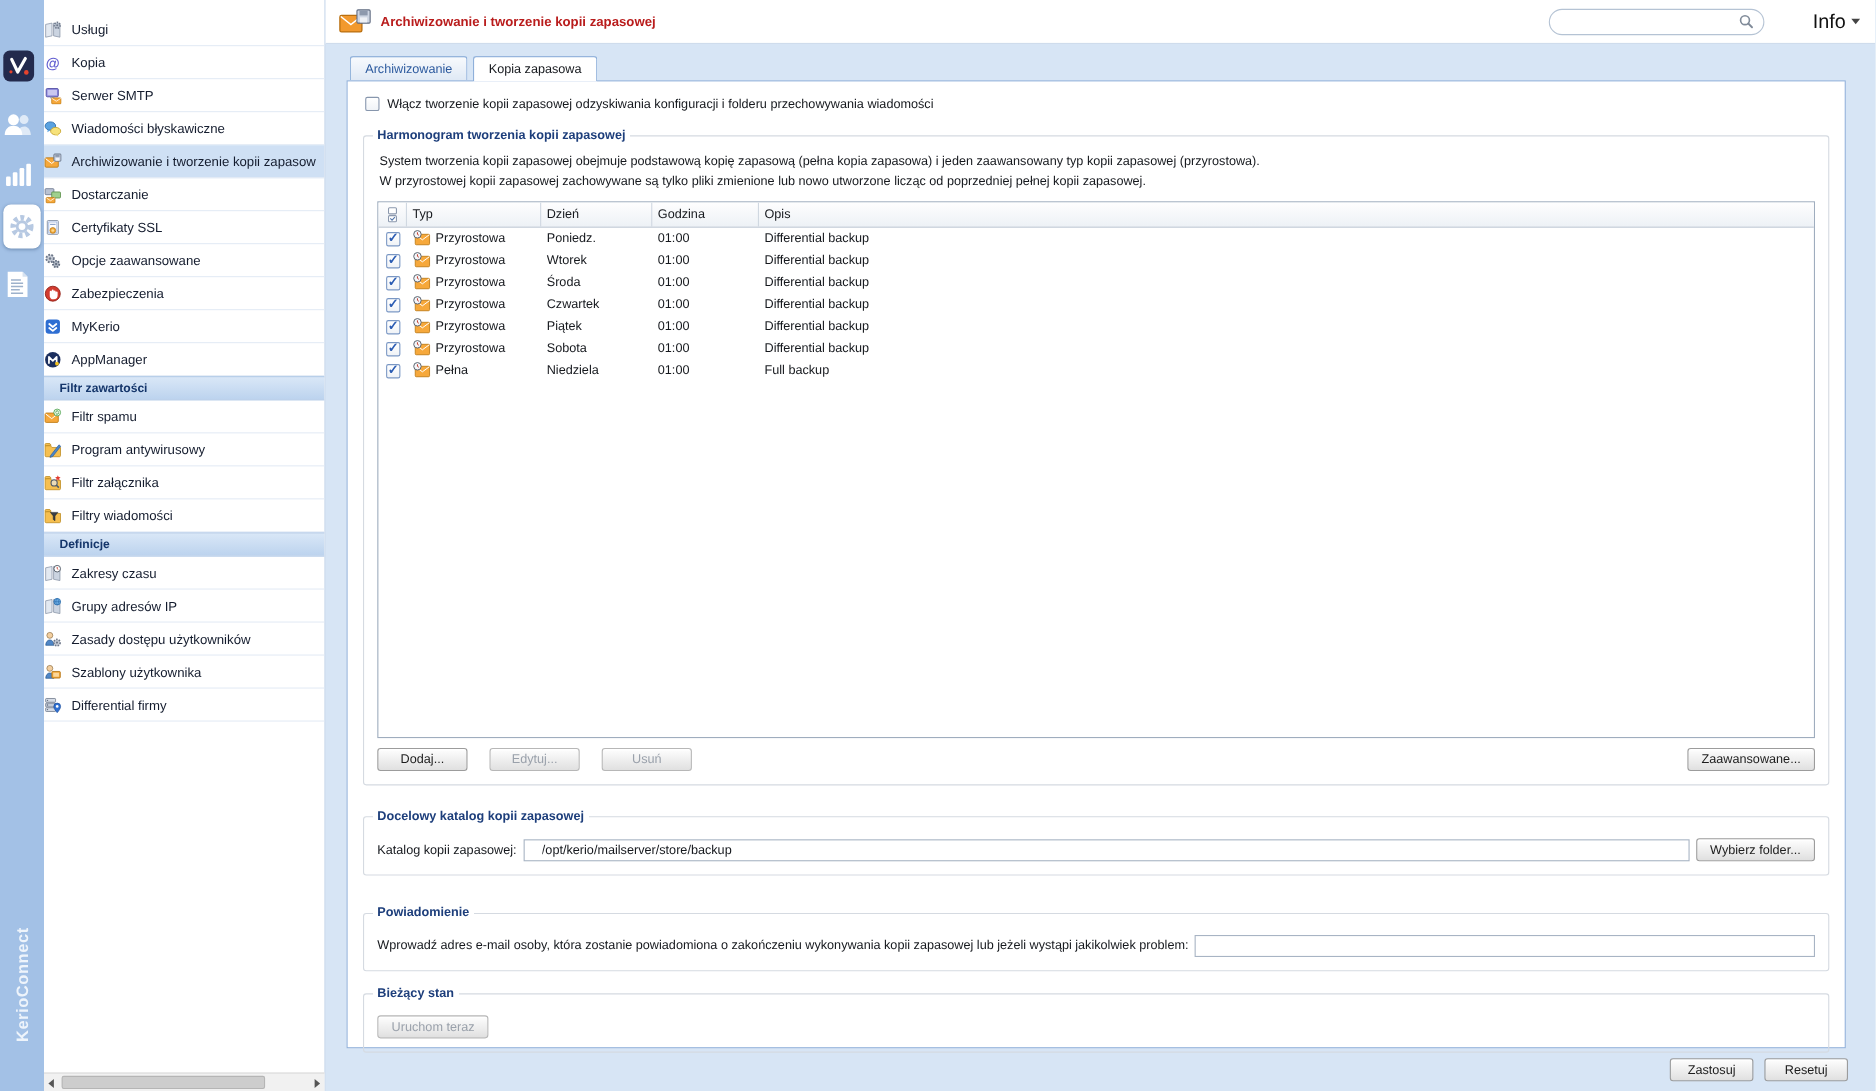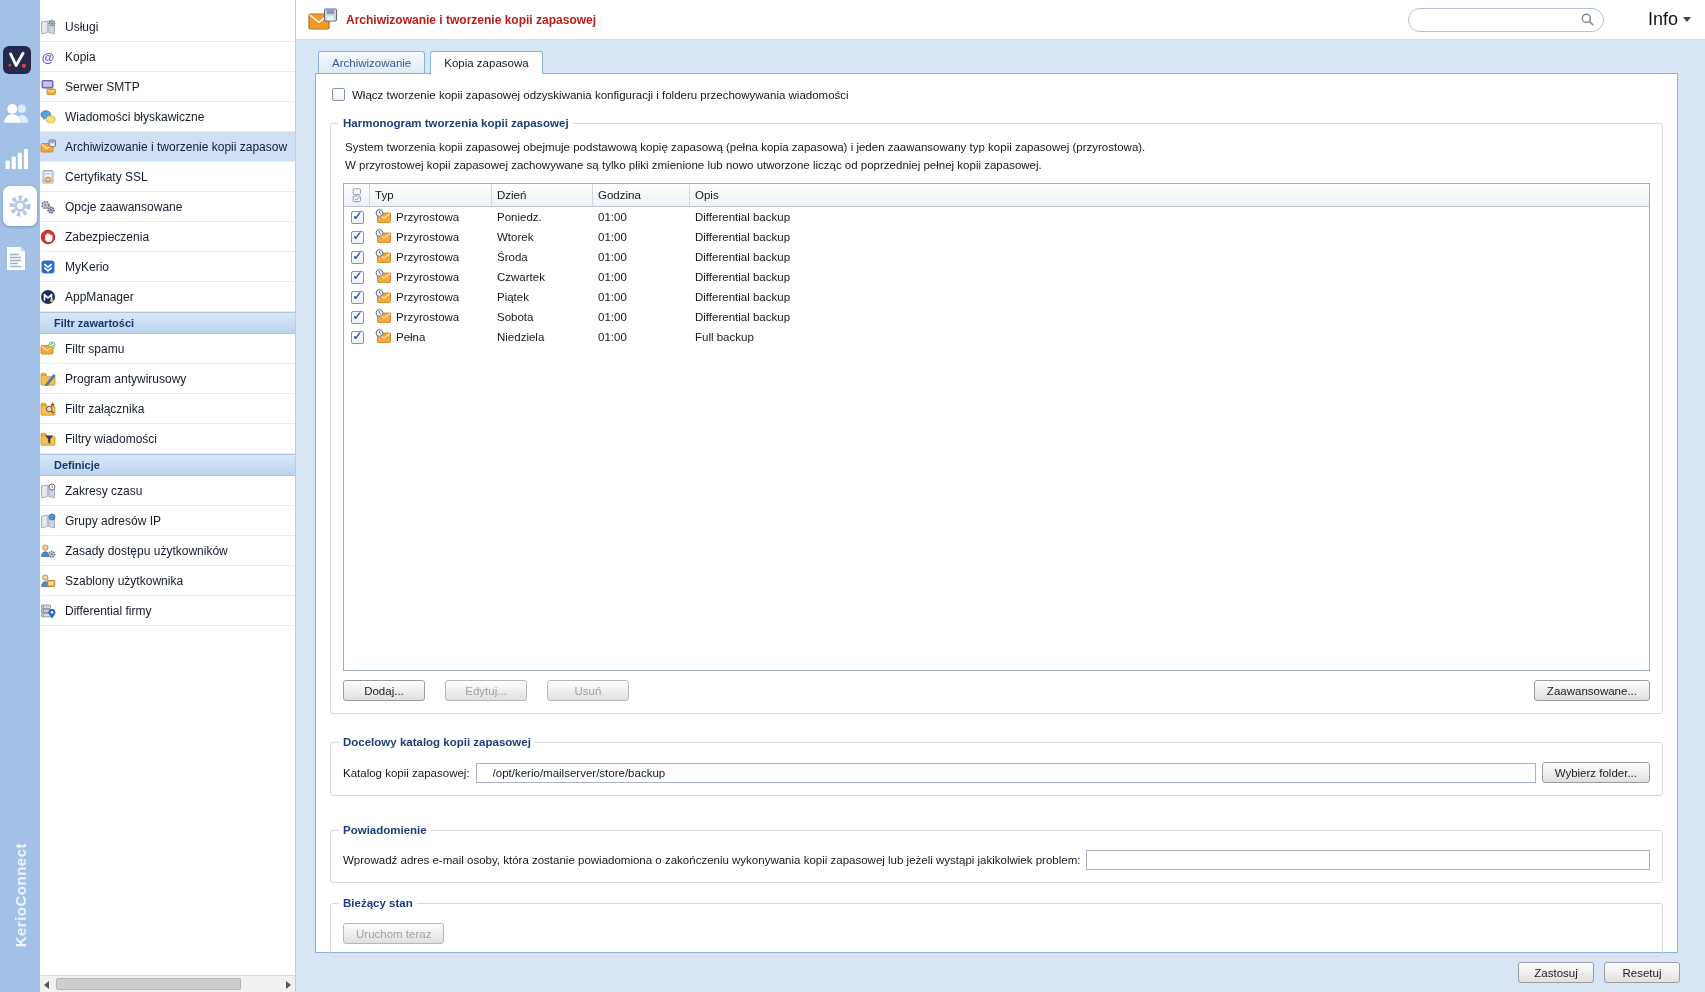--- a/index.html
+++ b/index.html
@@ -196,20 +196,31 @@
     <span class="micon">
             <svg viewBox="0 0 16 16">
               <rect x="1" y="4.5" width="12" height="8.5" rx="1" fill="#f6a83b" stroke="#bf7c16" stroke-width=".8"></rect>
               <path d="M1.4 5.2 7 9.6l5.6-4.4" fill="none" stroke="#fff" stroke-width=".9"></path>
               <rect x="9" y="1" width="6.5" height="6.5" rx=".8" fill="#c6cede" stroke="#5f6b80" stroke-width=".8"></rect>
               <rect x="10.3" y="1.5" width="3.8" height="2.1" fill="#8d99ad"></rect>
               <rect x="10.6" y="4.6" width="3.4" height="2.5" fill="#eef1f6"></rect>
             </svg>
           </span>
     <span class="mlabel">Archiwizowanie i tworzenie kopii zapasow</span>
+  </div>
+        <div class="menu-item">
+    <span class="micon">
+            <svg viewBox="0 0 16 16">
+              <rect x="1" y="2.5" width="8" height="5.5" rx=".8" fill="#b9c2d2" stroke="#66718a" stroke-width=".7"></rect>
+              <rect x="7" y="5.5" width="8" height="5.5" rx=".8" fill="#9fd08e" stroke="#548a42" stroke-width=".7"></rect>
+              <rect x="2" y="10.5" width="8" height="5" rx=".8" fill="#f6a83b" stroke="#bf7c16" stroke-width=".7"></rect>
+              <path d="M2.3 11 6 13.5 9.7 11" stroke="#fff" stroke-width=".7" fill="none"></path>
+            </svg>
+          </span>
+    <span class="mlabel">Dostarczanie</span>
   </div>
         <div class="menu-item">
     <span class="micon">
             <svg viewBox="0 0 16 16">
               <rect x="3" y="1.5" width="10" height="12.5" rx=".8" fill="#fdfdfd" stroke="#7c8aa0" stroke-width=".8"></rect>
               <rect x="4.3" y="2.8" width="7.4" height="9.9" fill="none" stroke="#9fb6e0" stroke-width=".8"></rect>
               <rect x="5.5" y="4.5" width="5" height="1" fill="#8aa0c8"></rect>
               <circle cx="8" cy="10.5" r="2.6" fill="#f2a93c" stroke="#bb7a17" stroke-width=".7"></circle>
               <circle cx="8" cy="10.5" r="1.2" fill="#fbd98e"></circle>
             </svg>

